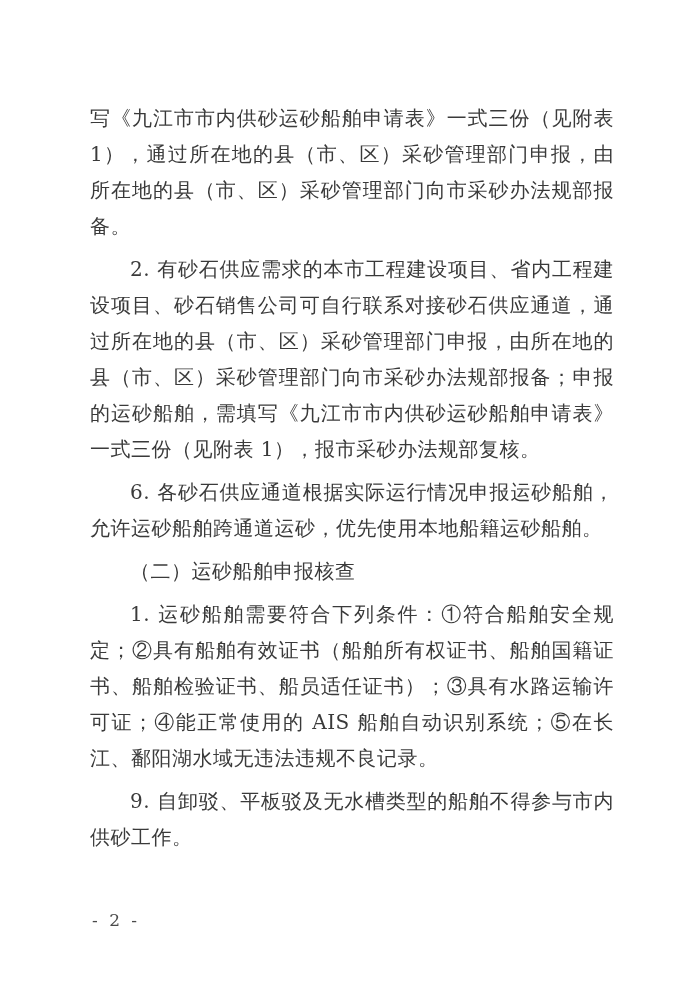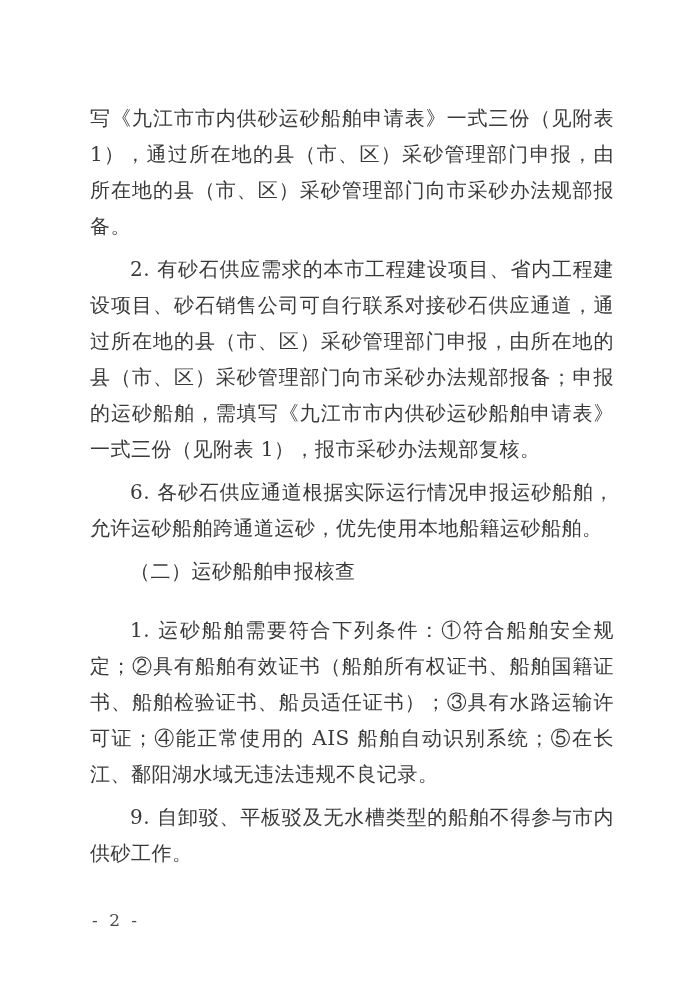--- a/index.html
+++ b/index.html
@@ -29,21 +29,21 @@
     line-height: 36px;
     color: #3a3a3a;
     text-align: justify;
     text-justify: inter-ideograph;
     letter-spacing: 0.5px;
   }
   .body-par.indent {
     text-indent: 2em;
   }
   .section-heading {
-    margin: 0 0 23px 0;
+    margin: 0 0 7px 0;
     font-size: 20px;
     line-height: 36px;
     color: #3a3a3a;
     text-indent: 2em;
     letter-spacing: 0.5px;
   }
   .page-footer {
     position: absolute;
     left: 92px;
     top: 908px;

